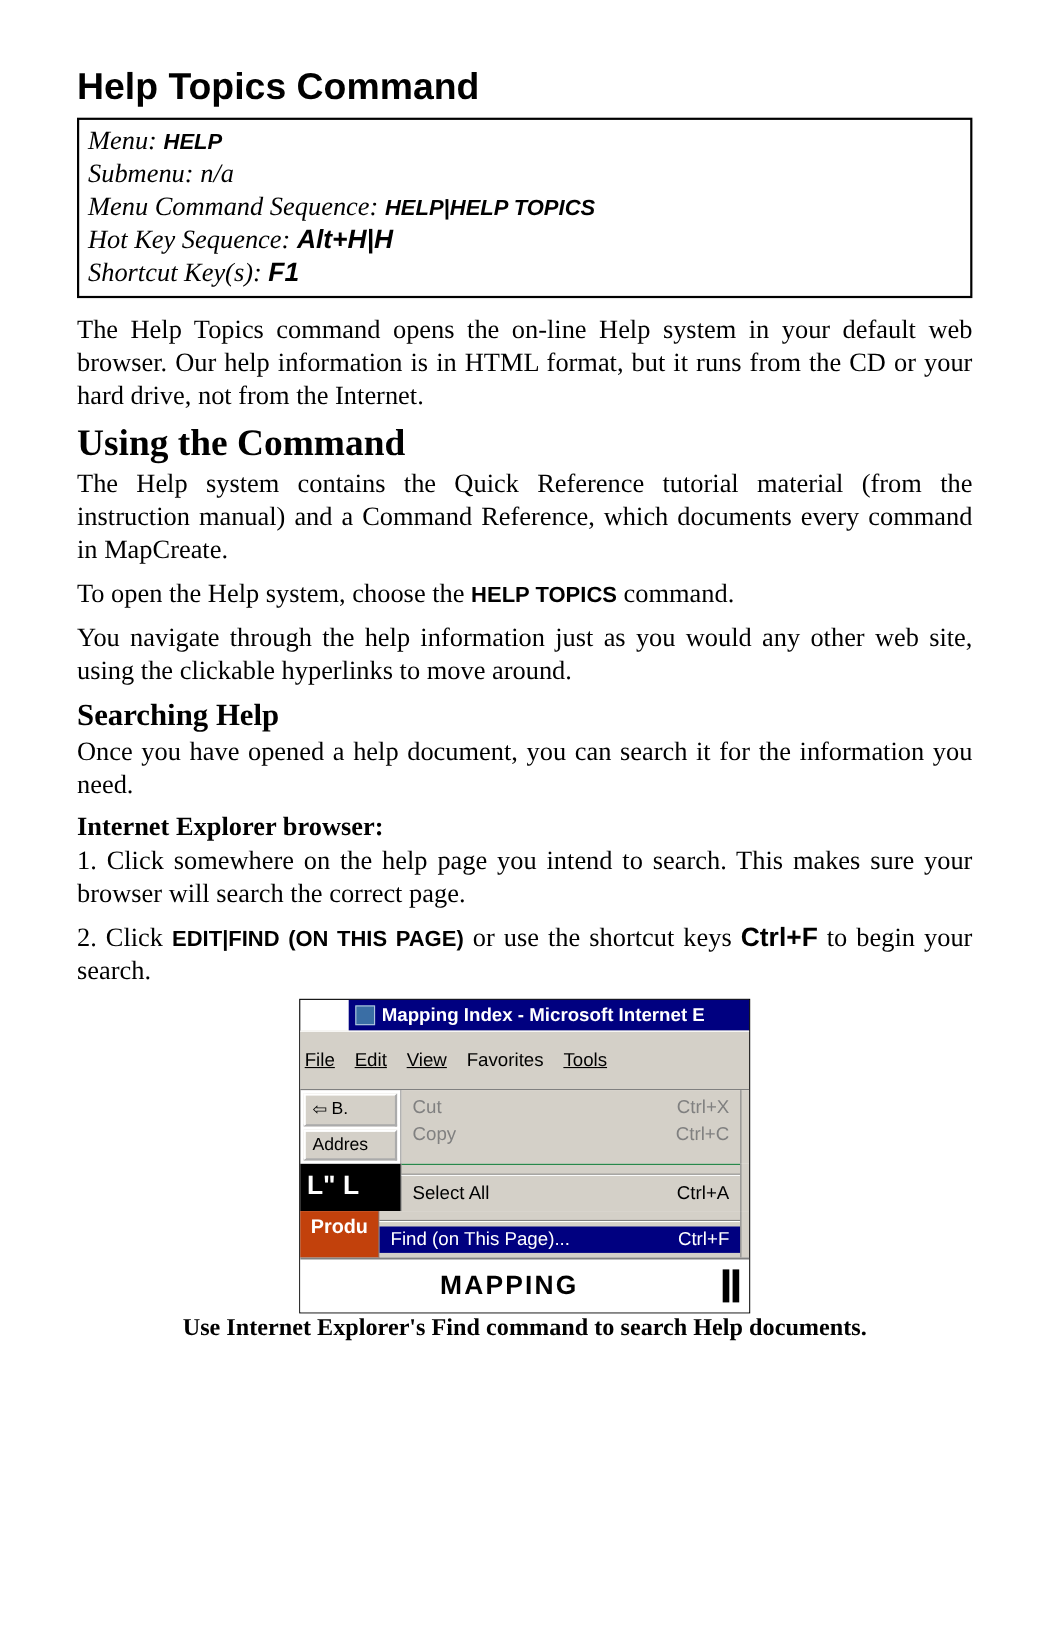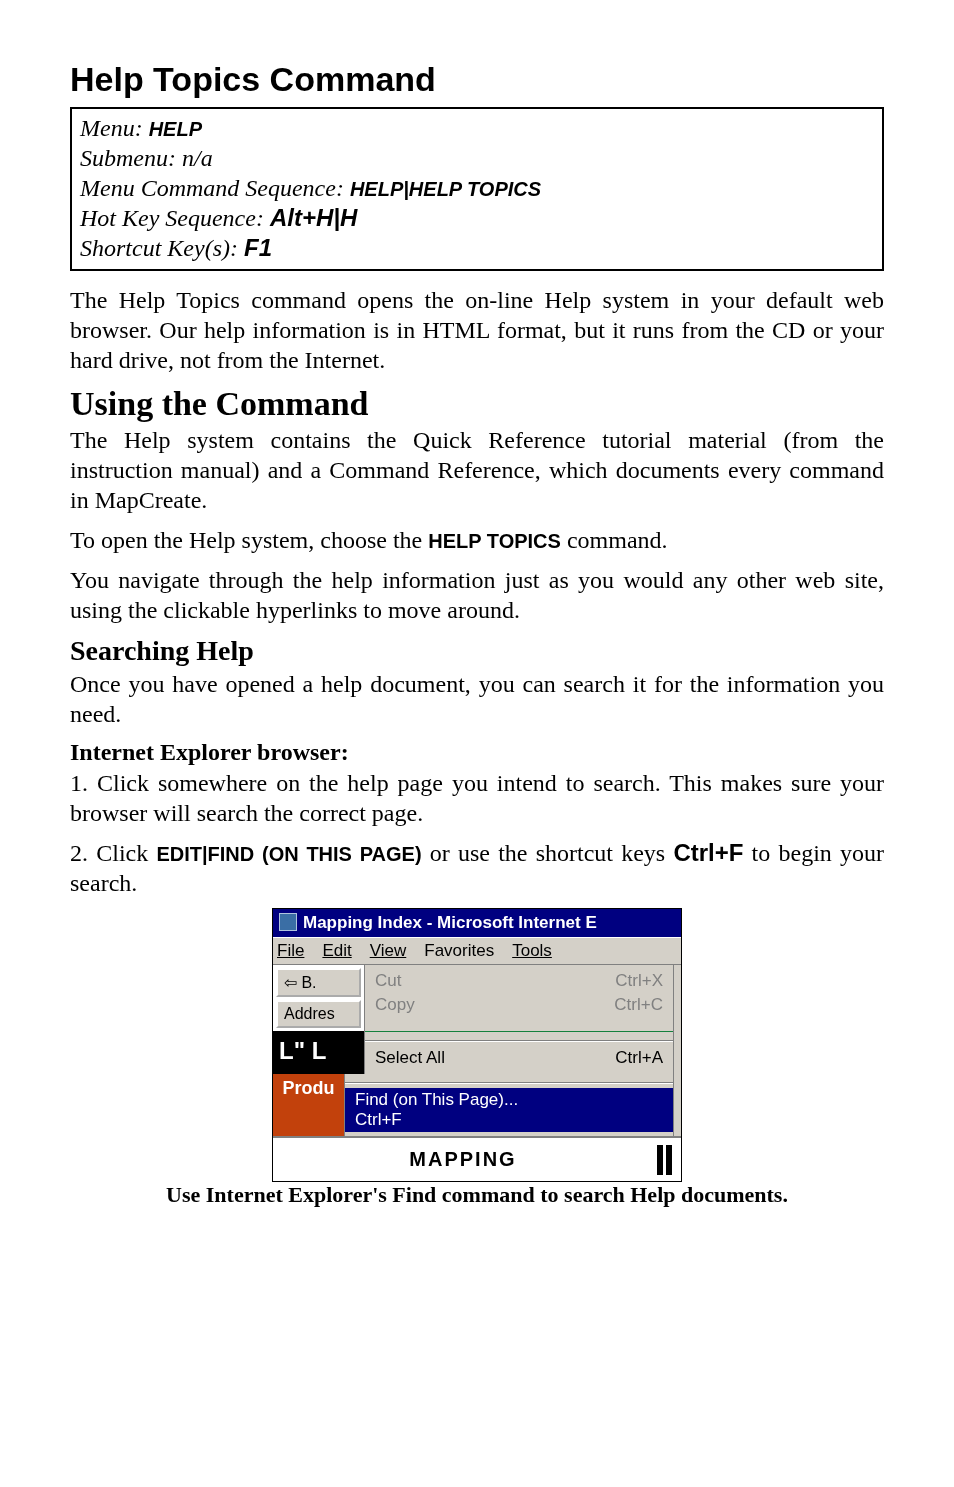--- a/index.html
+++ b/index.html
@@ -74,34 +74,36 @@
     font-family: Tahoma, Arial, sans-serif;
     font-size: 17px;
     border: 1px solid #000;
   }
   .titlebar {
     background: #000080;
     color: #fff;
     font-weight: 700;
     padding: 4px 6px;
     display: flex;
+    align-items: center;
     gap: 6px;
+    margin-left: 44px;
   }
   .titlebar-icon {
     width: 18px; height: 18px;
     background: #3a6ea5;
     border: 1px solid #b0c4de;
     display: inline-block;
   }
   .menubar {
     display: flex;
     background: #d4d0c8;
     border-top: 1px solid #fff;
     border-bottom: 1px solid #808080;
-    padding: 3px 4px;
+    padding: 16px 4px;
     gap: 18px;
   }
   .menubar span { cursor: default; }
   .underline-first { text-decoration: underline; text-decoration-thickness: 1px; }
   .left-col {
     width: 92px;
     border-right: 1px solid #808080;
   }
   .tb-btn {
     border: 2px outset #fff;
@@ -132,21 +134,20 @@
     border-top: 1px solid #808080;
     border-bottom: 1px solid #fff;
     margin: 4px -10px;
   }
   .menu-row.enabled { color: #000; }
   .menu-row.highlight {
     background: #000080;
     color: #fff;
     margin: 0 -10px;
     padding: 2px 10px;
-    flex-direction: column;
   }
   .logo-box {
     width: 92px;
     background: #000;
     color: #fff;
     font-weight: 900;
     font-size: 24px;
     padding: 6px 6px;
     border-right: 1px solid #808080;
   }
@@ -163,21 +164,21 @@
   .mapping-row {
     display: flex;
     background: #fff;
     border-top: 2px solid #808080;
     align-items: center;
   }
   .mapping-text {
     flex: 1;
     text-align: center;
     font-weight: 700;
-    font-size: 20px;
+    font-size: 24px;
     letter-spacing: 2px;
     padding: 10px 0;
   }
   .side-bars {
     width: 28px;
     display: flex;
     gap: 3px;
     padding: 6px 4px;
   }
   .side-bars span {

